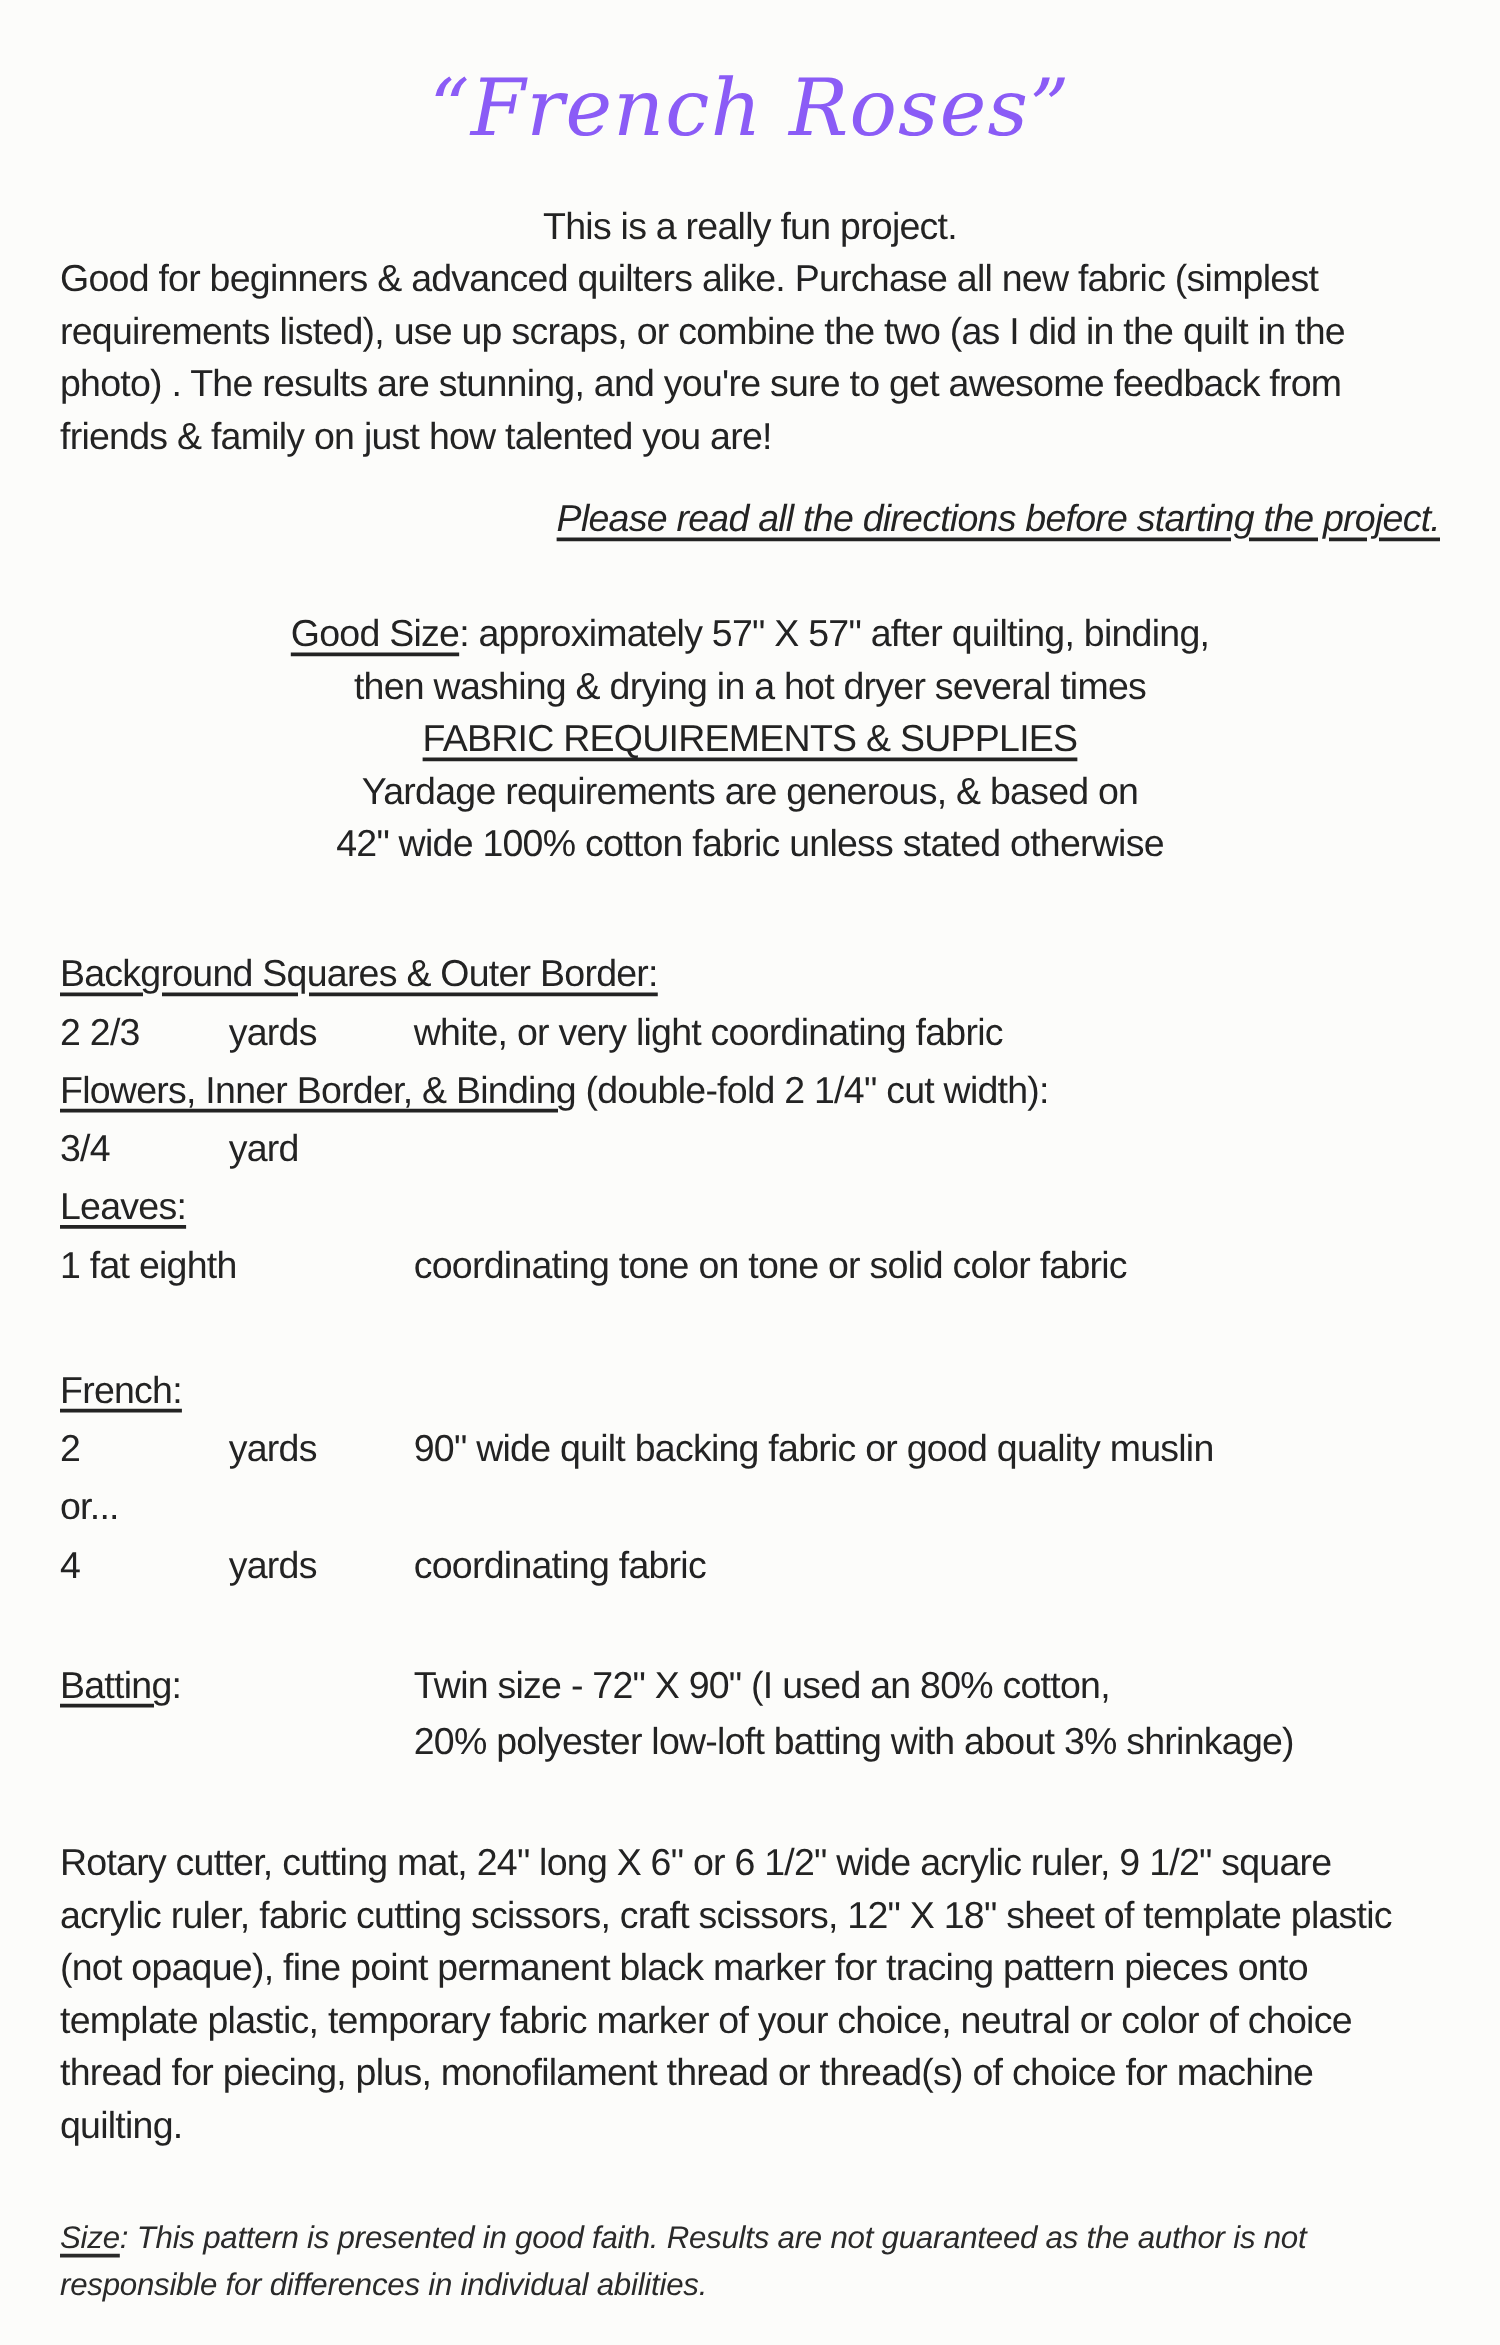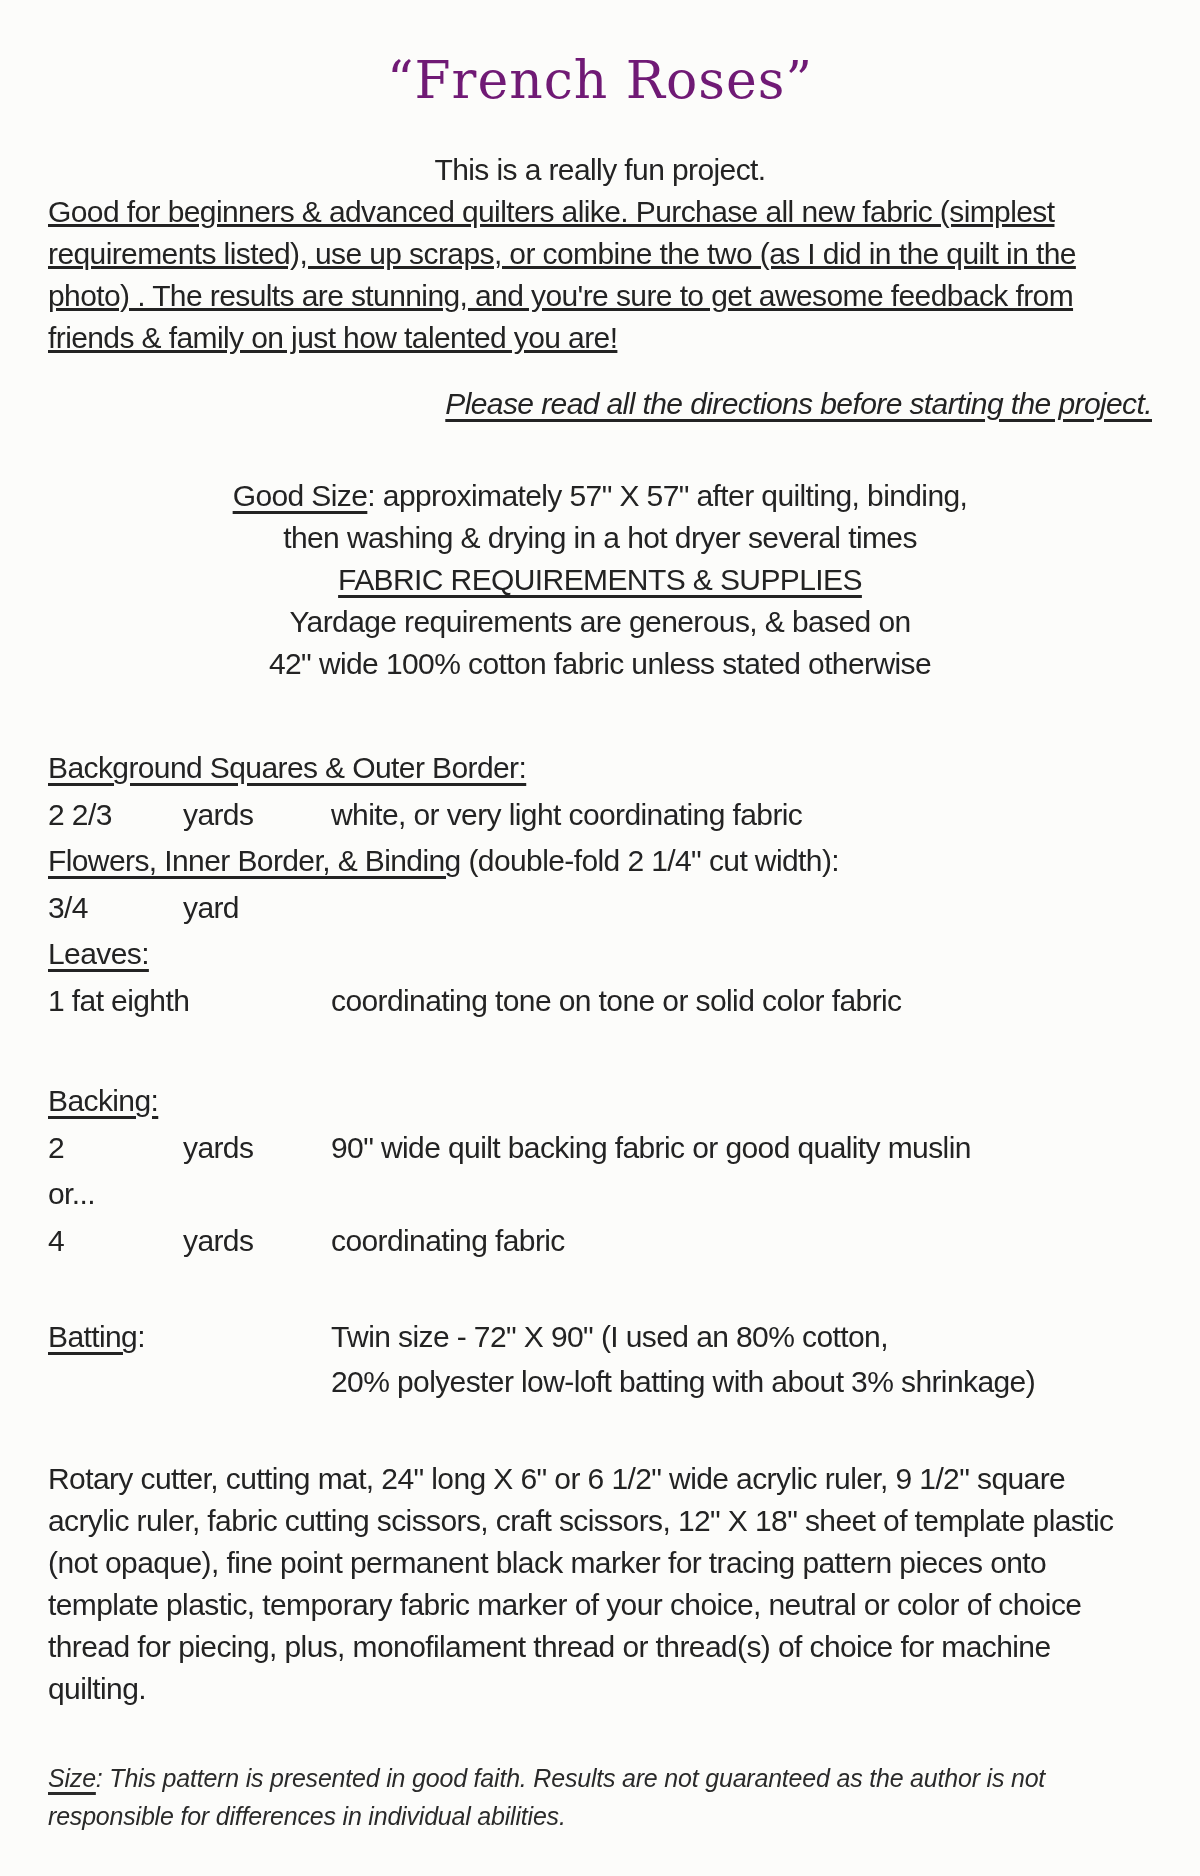--- a/index.html
+++ b/index.html
@@ -15,32 +15,33 @@
     font-family: "Liberation Sans", sans-serif;
     font-size: 30px;
     letter-spacing: -0.6px;
     line-height: 1.4;
     overflow: hidden;
   }
   .title {
     padding-top: 52px;
     text-align: center;
     font-family: "DejaVu Serif", serif;
-    font-size: 52px;
+    font-style: italic;
+    font-size: 63px;
     line-height: 1.1;
     letter-spacing: 1px;
-    color: #701a75;
+    color: #8b5cf6;
   }
   .u {
     text-decoration: underline;
     text-decoration-thickness: 2.5px;
     text-underline-offset: 5px;
   }
   .lead { margin-top: 40px; text-align: center; }
-  .body-par { margin-top: 0; text-align: left; text-decoration: underline; }
+  .body-par { margin-top: 0; text-align: left; }
   .notice { margin-top: 24px; text-align: right; font-style: italic; }
   .center-block { text-align: center; }
   .quilt { margin-top: 50px; }
   .fabric-head { }
   .req { margin-top: 60px; }
   .req .line, .req .cols { line-height: 1.55; }
   .cols {
     display: grid;
     grid-template-columns: 135px 148px 1fr;
   }
@@ -112,21 +113,21 @@
       <span class="u">Leaves:</span>
     </div>
     <div class="cols">
       <div class="span2">1 fat eighth</div>
       <div>coordinating tone on tone or solid color fabric</div>
     </div>
   </div>
 
   <div class="req backing">
     <div class="line">
-      <span class="u">Backing:</span>
+      <span class="u">French:</span>
     </div>
     <div class="cols">
       <div>2</div>
       <div>yards</div>
       <div>90" wide quilt backing fabric or good quality muslin</div>
     </div>
     <div class="cols">
       <div class="span3">or...</div>
     </div>
     <div class="cols">

